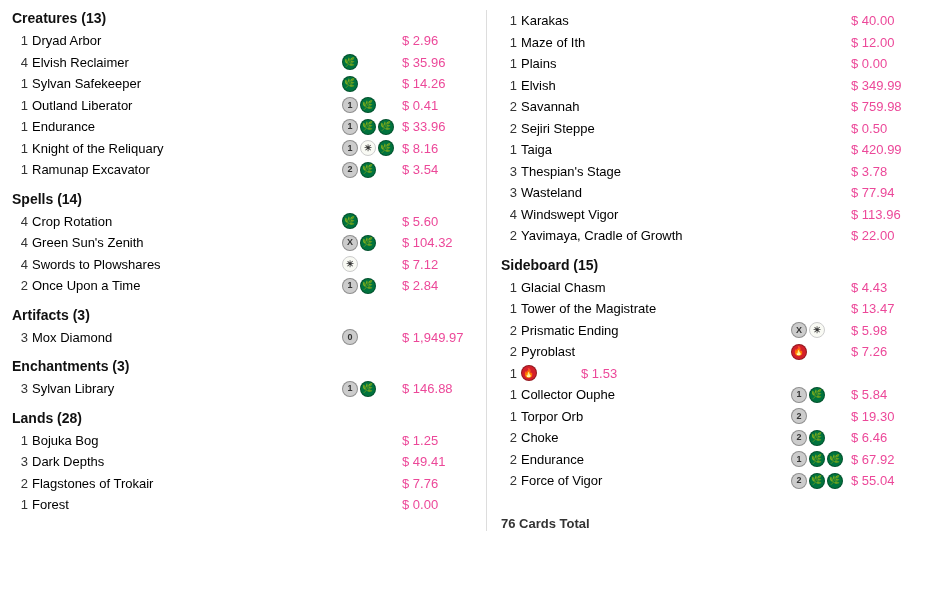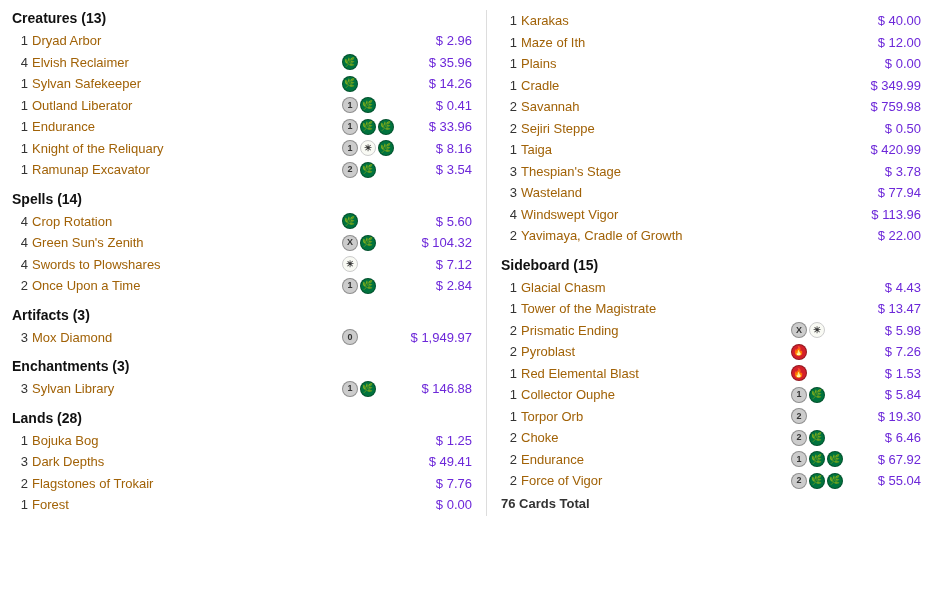--- a/index.html
+++ b/index.html
@@ -40,34 +40,33 @@
       line-height: 1.5;
     }
     .qty {
       width: 16px;
       text-align: right;
       color: #333;
       flex-shrink: 0;
       margin-right: 4px;
     }
     .card-name {
-      color: #a16207;
+      color: #000000;
       flex: 1;
       white-space: nowrap;
     }
     .mana-icons {
       display: flex;
       align-items: center;
       gap: 2px;
       min-width: 60px;
     }
     .price {
-      text-align: right;
       min-width: 70px;
-      color: #6d28d9;
+      color: #ec4899;
     }
     .mana-symbol {
       display: inline-flex;
       align-items: center;
       justify-content: center;
       width: 16px;
       height: 16px;
       border-radius: 50%;
       font-size: 9px;
       font-weight: bold;
@@ -75,21 +74,21 @@
       flex-shrink: 0;
     }
     .mana-g { background: #00733e; color: white; }
     .mana-w { background: #f9faf4; color: #333; border-color: #ccc; }
     .mana-r { background: #d3202a; color: white; }
     .mana-n { background: #ccc; color: #333; } 
     .mana-0 { background: #ccc; color: #333; }
     .mana-x { background: #ccc; color: #333; }
     .total-line {
       font-weight: bold;
-      margin-top: 4px;
+      margin-top: 24px;
       font-size: 13px;
     }
     .divider-col {
       width: 1px;
       background: #ddd;
       margin: 0 10px;
     }
   </style>
 </head>
 <body>
@@ -255,21 +254,21 @@
         <span class="price">$ 12.00</span>
       </div>
       <div class="card-row">
         <span class="qty">1</span>
         <span class="card-name">Plains</span>
         <span class="mana-icons"></span>
         <span class="price">$ 0.00</span>
       </div>
       <div class="card-row">
         <span class="qty">1</span>
-        <span class="card-name">Cradle</span>
+        <span class="card-name">Elvish</span>
         <span class="mana-icons"></span>
         <span class="price">$ 349.99</span>
       </div>
       <div class="card-row">
         <span class="qty">2</span>
         <span class="card-name">Savannah</span>
         <span class="mana-icons"></span>
         <span class="price">$ 759.98</span>
       </div>
       <div class="card-row">
@@ -333,21 +332,20 @@
       <div class="card-row">
         <span class="qty">2</span>
         <span class="card-name">Pyroblast</span>
         <span class="mana-icons">
           <span class="mana-symbol mana-r">🔥</span>
         </span>
         <span class="price">$ 7.26</span>
       </div>
       <div class="card-row">
         <span class="qty">1</span>
-        <span class="card-name">Red Elemental Blast</span>
         <span class="mana-icons">
           <span class="mana-symbol mana-r">🔥</span>
         </span>
         <span class="price">$ 1.53</span>
       </div>
       <div class="card-row">
         <span class="qty">1</span>
         <span class="card-name">Collector Ouphe</span>
         <span class="mana-icons">
           <span class="mana-symbol mana-n">1</span>

